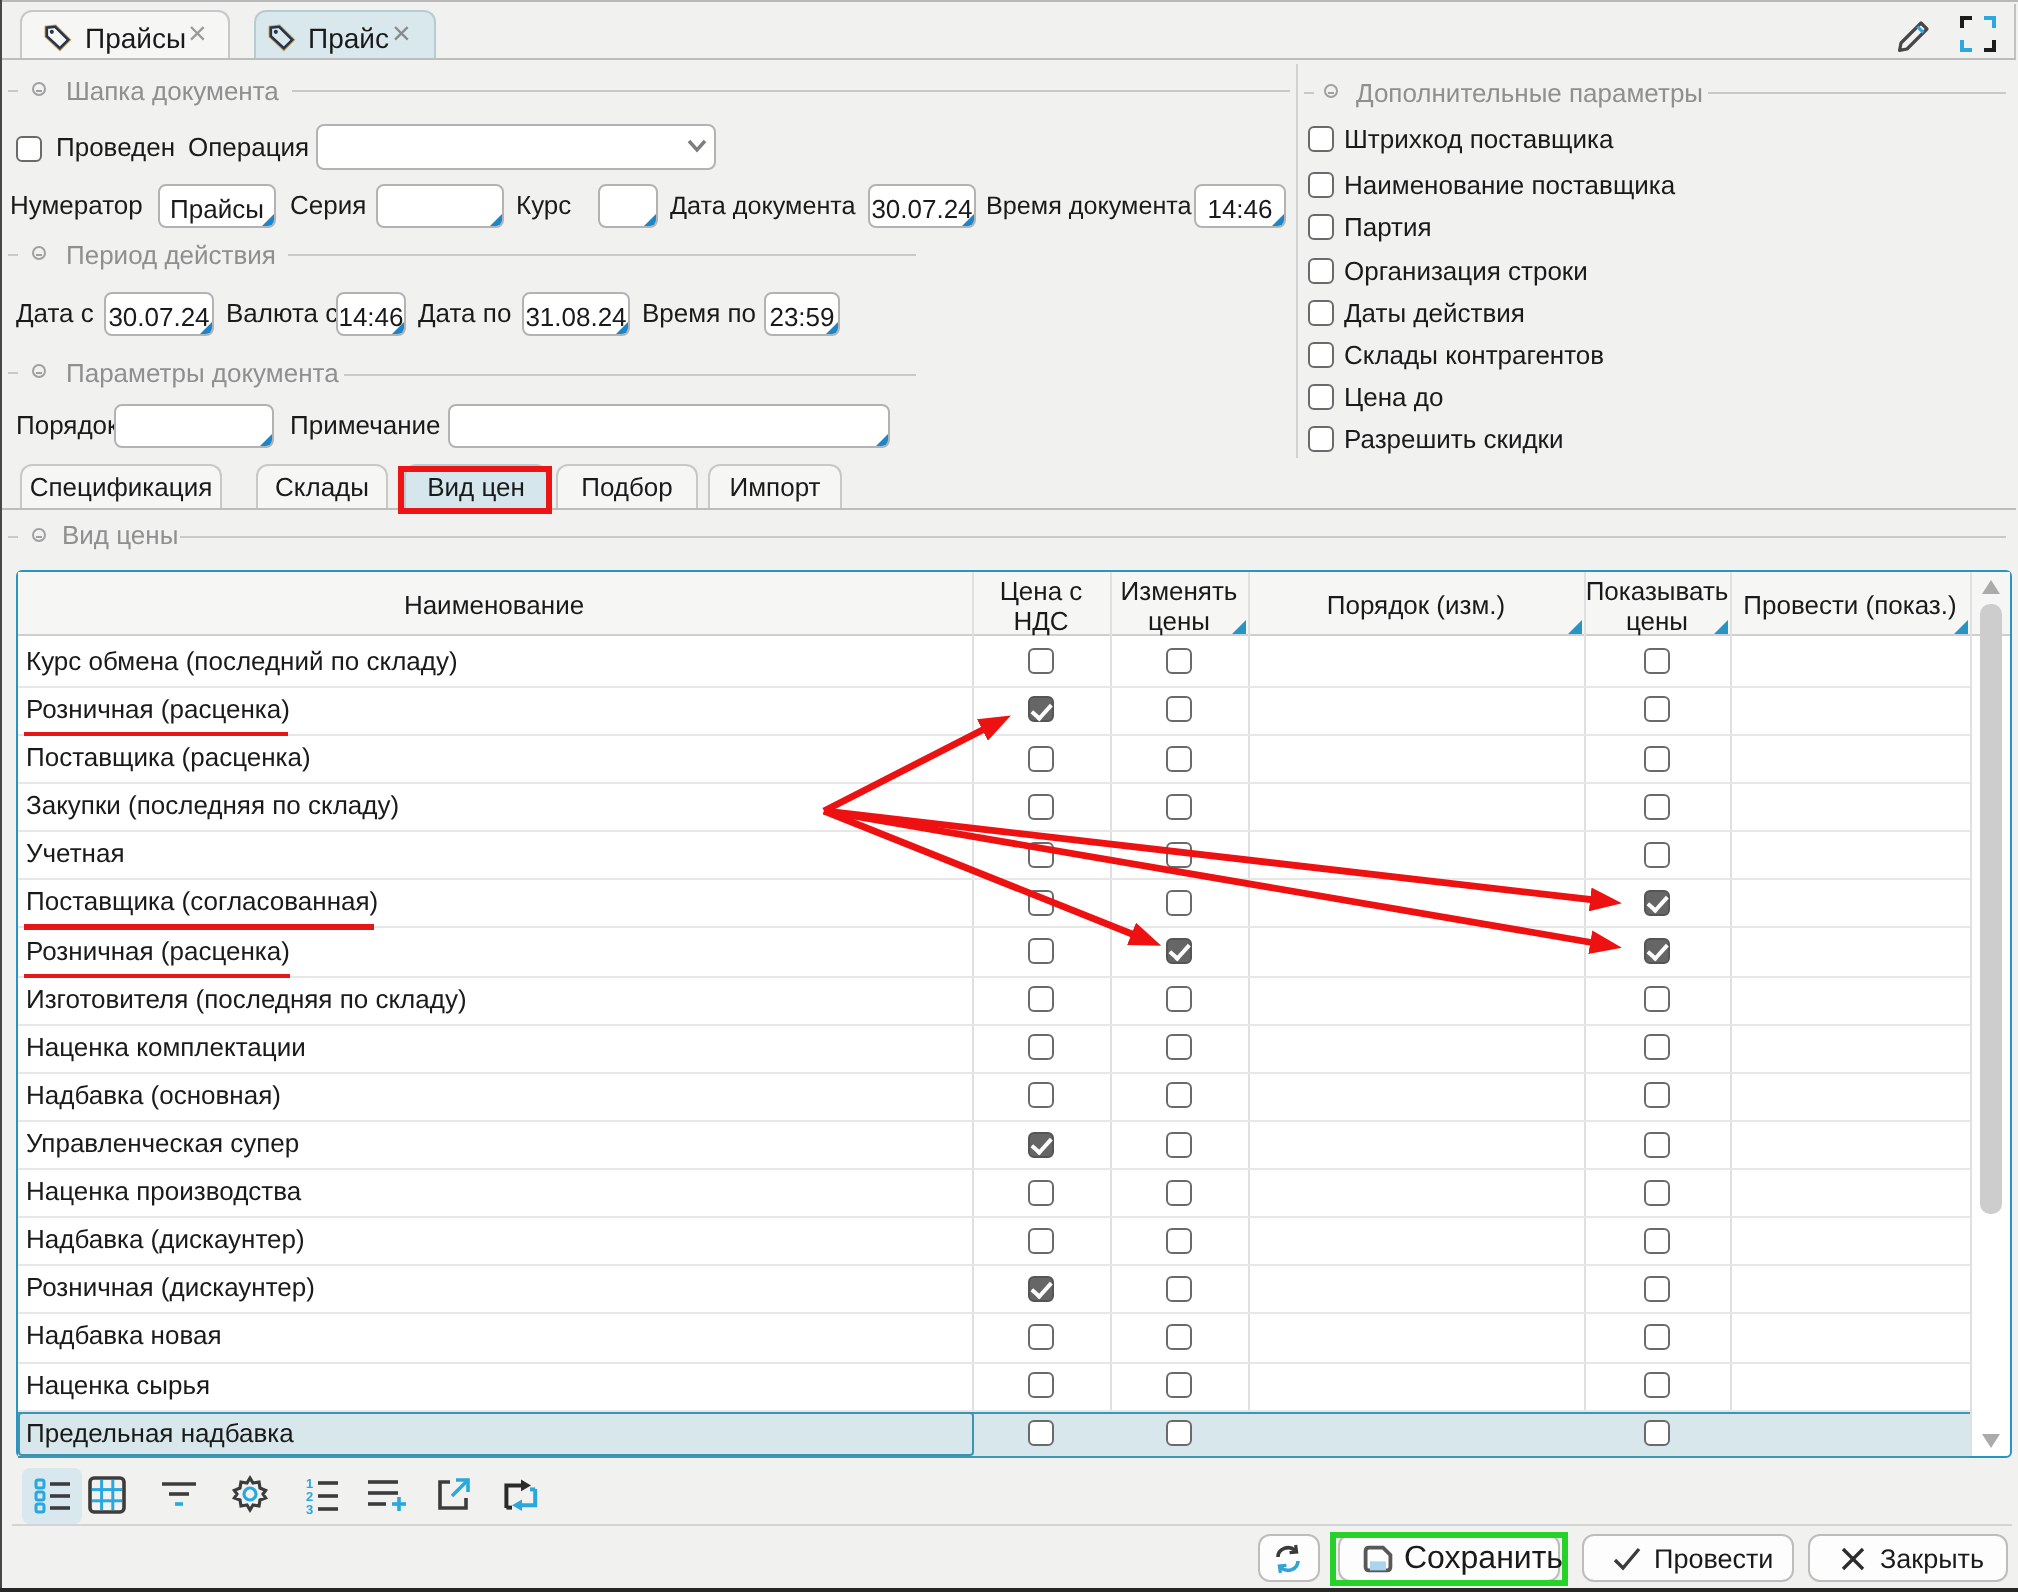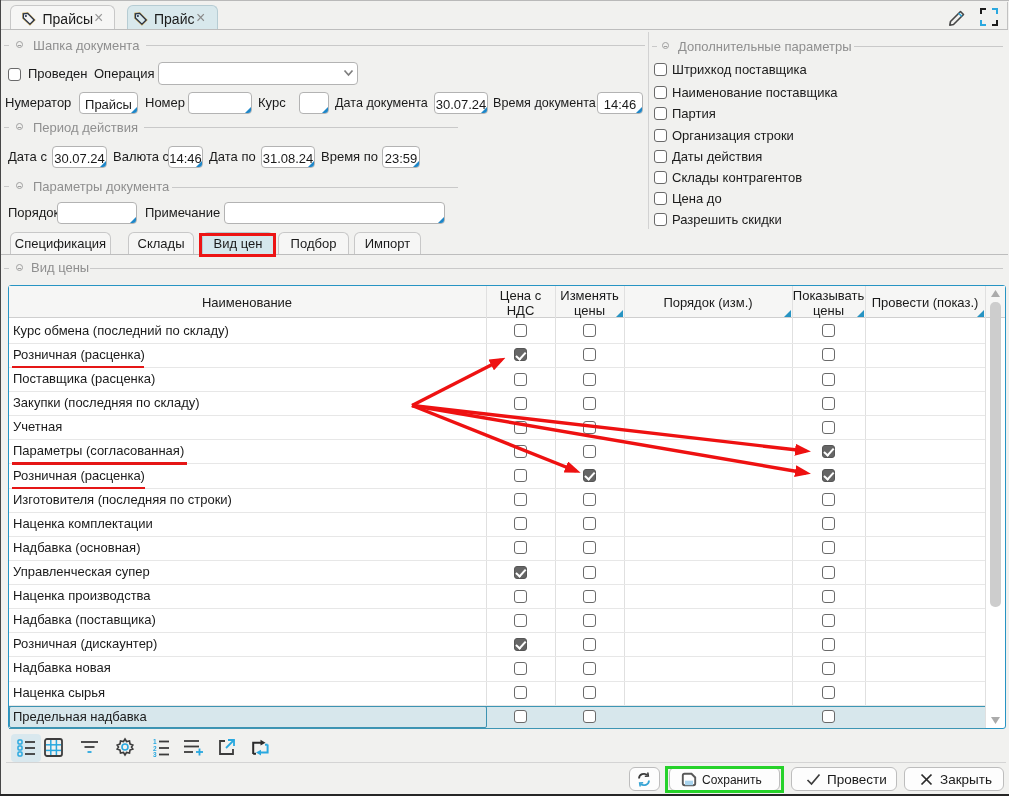--- a/index.html
+++ b/index.html
@@ -78,21 +78,21 @@
 <div class="lbl" style="left:94px;top:65.5px">Операция</div>
 <div class="inp0" style="left:158px;top:62px;width:200px"></div>
 <svg class="abs" style="left:343px;top:69px" width="11" height="8" viewBox="0 0 11 8">
     <path d="M1.5 1.5 L5.5 6 L9.5 1.5" fill="none" stroke="#7e7e7e" stroke-width="1.7"></path>
   </svg>
 
 <div class="lbl" style="left:5px;top:95px">Нумератор</div>
 <div class="inp" style="left:79px;top:91.5px;width:59px">
     <span>Прайсы</span>
   </div>
-<div class="lbl" style="left:145px;top:95px">Номер</div>
+<div class="lbl" style="left:145px;top:95px">Серия</div>
 <div class="inp" style="left:188px;top:91.5px;width:64px"></div>
 <div class="lbl" style="left:258px;top:95px">Курс</div>
 <div class="inp" style="left:299px;top:91.5px;width:30px"></div>
 <div class="lbl" style="left:335px;top:95px;font-size:12.6px">Дата документа</div>
 <div class="inp" style="left:434px;top:91.5px;width:54px">
     <span>30.07.24</span>
   </div>
 <div class="lbl" style="left:493px;top:95px;font-size:12.6px">Время документа</div>
 <div class="inp" style="left:597px;top:91.5px;width:46px">
     <span>14:46</span>
@@ -212,31 +212,31 @@
 <div class="rtxt" style="top:395.1px">Закупки (последняя по складу)</div>
 <div class="cb" style="left:514.0px;top:396.6px"></div>
 <div class="cb" style="left:583.0px;top:396.6px"></div>
 <div class="cb" style="left:822.0px;top:396.6px"></div>
 <div class="rline" style="top:415.2px"></div>
 <div class="rtxt" style="top:419.2px">Учетная</div>
 <div class="cb" style="left:514.0px;top:420.7px"></div>
 <div class="cb" style="left:583.0px;top:420.7px"></div>
 <div class="cb" style="left:822.0px;top:420.7px"></div>
 <div class="rline" style="top:439.3px"></div>
-<div class="rtxt" style="top:443.4px">Параметры (согласованная)</div>
+<div class="rtxt" style="top:443.4px">Поставщика (согласованная)</div>
 <div class="cb" style="left:514.0px;top:444.9px"></div>
 <div class="cb" style="left:583.0px;top:444.9px"></div>
 <div class="cb ck" style="left:822.0px;top:444.9px"></div>
 <div class="rline" style="top:463.4px"></div>
 <div class="rtxt" style="top:467.5px">Розничная (расценка)</div>
 <div class="cb" style="left:514.0px;top:469.0px"></div>
 <div class="cb ck" style="left:583.0px;top:469.0px"></div>
 <div class="cb ck" style="left:822.0px;top:469.0px"></div>
 <div class="rline" style="top:487.5px"></div>
-<div class="rtxt" style="top:491.6px">Изготовителя (последняя по строки)</div>
+<div class="rtxt" style="top:491.6px">Изготовителя (последняя по складу)</div>
 <div class="cb" style="left:514.0px;top:493.1px"></div>
 <div class="cb" style="left:583.0px;top:493.1px"></div>
 <div class="cb" style="left:822.0px;top:493.1px"></div>
 <div class="rline" style="top:511.7px"></div>
 <div class="rtxt" style="top:515.7px">Наценка комплектации</div>
 <div class="cb" style="left:514.0px;top:517.2px"></div>
 <div class="cb" style="left:583.0px;top:517.2px"></div>
 <div class="cb" style="left:822.0px;top:517.2px"></div>
 <div class="rline" style="top:535.8px"></div>
 <div class="rtxt" style="top:539.8px">Надбавка (основная)</div>
@@ -247,21 +247,21 @@
 <div class="rtxt" style="top:564.0px">Управленческая супер</div>
 <div class="cb ck" style="left:514.0px;top:565.5px"></div>
 <div class="cb" style="left:583.0px;top:565.5px"></div>
 <div class="cb" style="left:822.0px;top:565.5px"></div>
 <div class="rline" style="top:584.0px"></div>
 <div class="rtxt" style="top:588.1px">Наценка производства</div>
 <div class="cb" style="left:514.0px;top:589.6px"></div>
 <div class="cb" style="left:583.0px;top:589.6px"></div>
 <div class="cb" style="left:822.0px;top:589.6px"></div>
 <div class="rline" style="top:608.1px"></div>
-<div class="rtxt" style="top:612.2px">Надбавка (поставщика)</div>
+<div class="rtxt" style="top:612.2px">Надбавка (дискаунтер)</div>
 <div class="cb" style="left:514.0px;top:613.7px"></div>
 <div class="cb" style="left:583.0px;top:613.7px"></div>
 <div class="cb" style="left:822.0px;top:613.7px"></div>
 <div class="rline" style="top:632.3px"></div>
 <div class="rtxt" style="top:636.3px">Розничная (дискаунтер)</div>
 <div class="cb ck" style="left:514.0px;top:637.8px"></div>
 <div class="cb" style="left:583.0px;top:637.8px"></div>
 <div class="cb" style="left:822.0px;top:637.8px"></div>
 <div class="rline" style="top:656.4px"></div>
 <div class="rtxt" style="top:660.4px">Надбавка новая</div>
@@ -384,21 +384,21 @@
  <path d="M2 6.5 A5 4.7 0 0 1 10.5 3.2" fill="none" stroke="#3a3a3a" stroke-width="1.8"></path>
  <path d="M10.8 0.5 L11.3 4 L7.8 4.3" fill="none" stroke="#3a3a3a" stroke-width="1.6"></path>
  <path d="M12 8.5 A5 4.7 0 0 1 3.5 11.8" fill="none" stroke="#35a3d4" stroke-width="1.8"></path>
  <path d="M3.2 14.5 L2.7 11 L6.2 10.7" fill="none" stroke="#35a3d4" stroke-width="1.6"></path>
 </svg>
 <div class="btn" style="left:669px;top:767px;width:111px;height:24px"></div>
 <svg class="abs" style="left:681px;top:772px" width="16" height="15" viewBox="0 0 16 15">
  <path d="M1.8 3.5 Q1.8 1.8 3.5 1.8 L10.5 1.8 L14.2 5.5 L14.2 11.5 Q14.2 13.2 12.5 13.2 L3.5 13.2 Q1.8 13.2 1.8 11.5 Z" fill="none" stroke="#585858" stroke-width="1.9"></path>
  <rect x="4" y="8.7" width="8" height="4.5" fill="#a9d4ee"></rect>
 </svg>
-<div class="lbl" style="left:702px;top:772px;font-size:12px">Сохранить</div>
+<div class="lbl" style="left:702px;top:772px;font-size:16px">Сохранить</div>
 <div class="abs" style="left:665px;top:765.5px;width:119px;height:27px;border:3.4px solid #26d22a"></div>
 <div class="btn" style="left:791px;top:767px;width:106px;height:24px"></div>
 <svg class="abs" style="left:806px;top:773px" width="15" height="13" viewBox="0 0 15 13">
     <path d="M1.5 7 L5.5 11 L13.5 1.5" fill="none" stroke="#3c3c3c" stroke-width="1.7"></path>
   </svg>
 <div class="lbl" style="left:827px;top:772px;font-size:13.5px">Провести</div>
 <div class="btn" style="left:904px;top:767px;width:100px;height:24px"></div>
 <svg class="abs" style="left:920px;top:773px" width="13" height="13" viewBox="0 0 13 13">
     <g stroke="#2c2c2c" stroke-width="1.7">
       <line x1="1.5" y1="1.5" x2="11.5" y2="11.5"></line>

